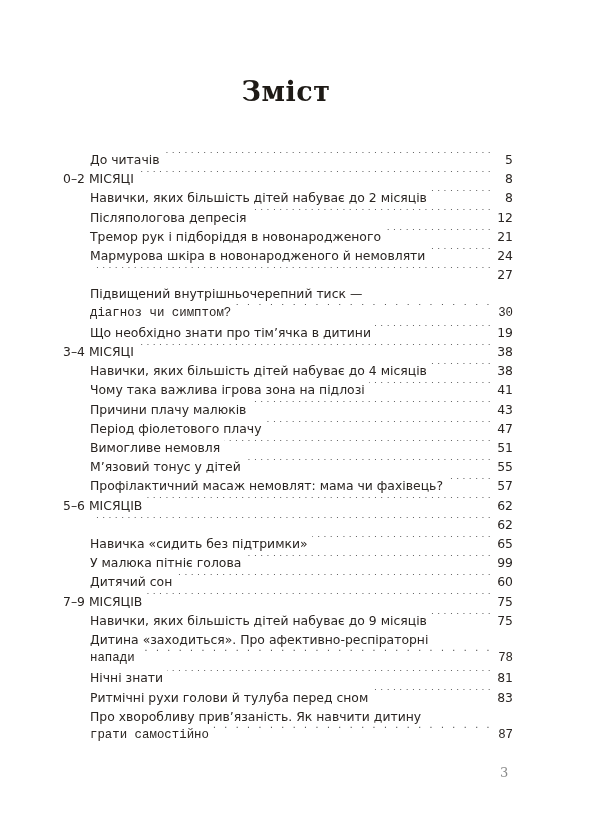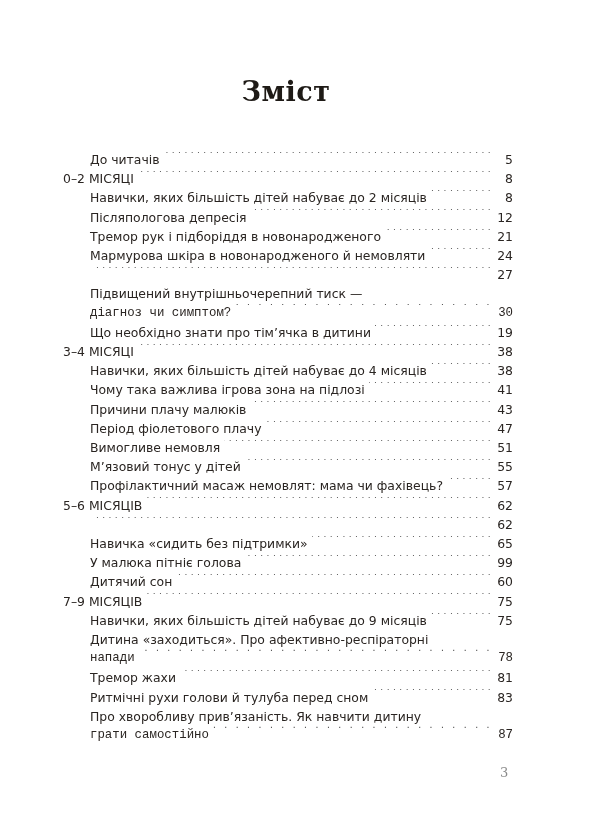--- a/index.html
+++ b/index.html
@@ -201,21 +201,21 @@
     </div>
     <div class="entry sub nodots">
       <span class="label">Дитина «заходиться». Про афективно-респіраторні</span>
     </div>
     <div class="entry cont">
       <span class="label">напади</span>
       <span class="dots"></span>
       <span class="page">78</span>
     </div>
     <div class="entry sub">
-      <span class="label">Тремор жахи</span>
+      <span class="label">Нічні знати</span>
       <span class="dots"></span>
       <span class="page">81</span>
     </div>
     <div class="entry sub">
       <span class="label">Ритмічні рухи голови й тулуба перед сном</span>
       <span class="dots"></span>
       <span class="page">83</span>
     </div>
     <div class="entry sub nodots">
       <span class="label">Про хворобливу прив’язаність. Як навчити дитину</span>

